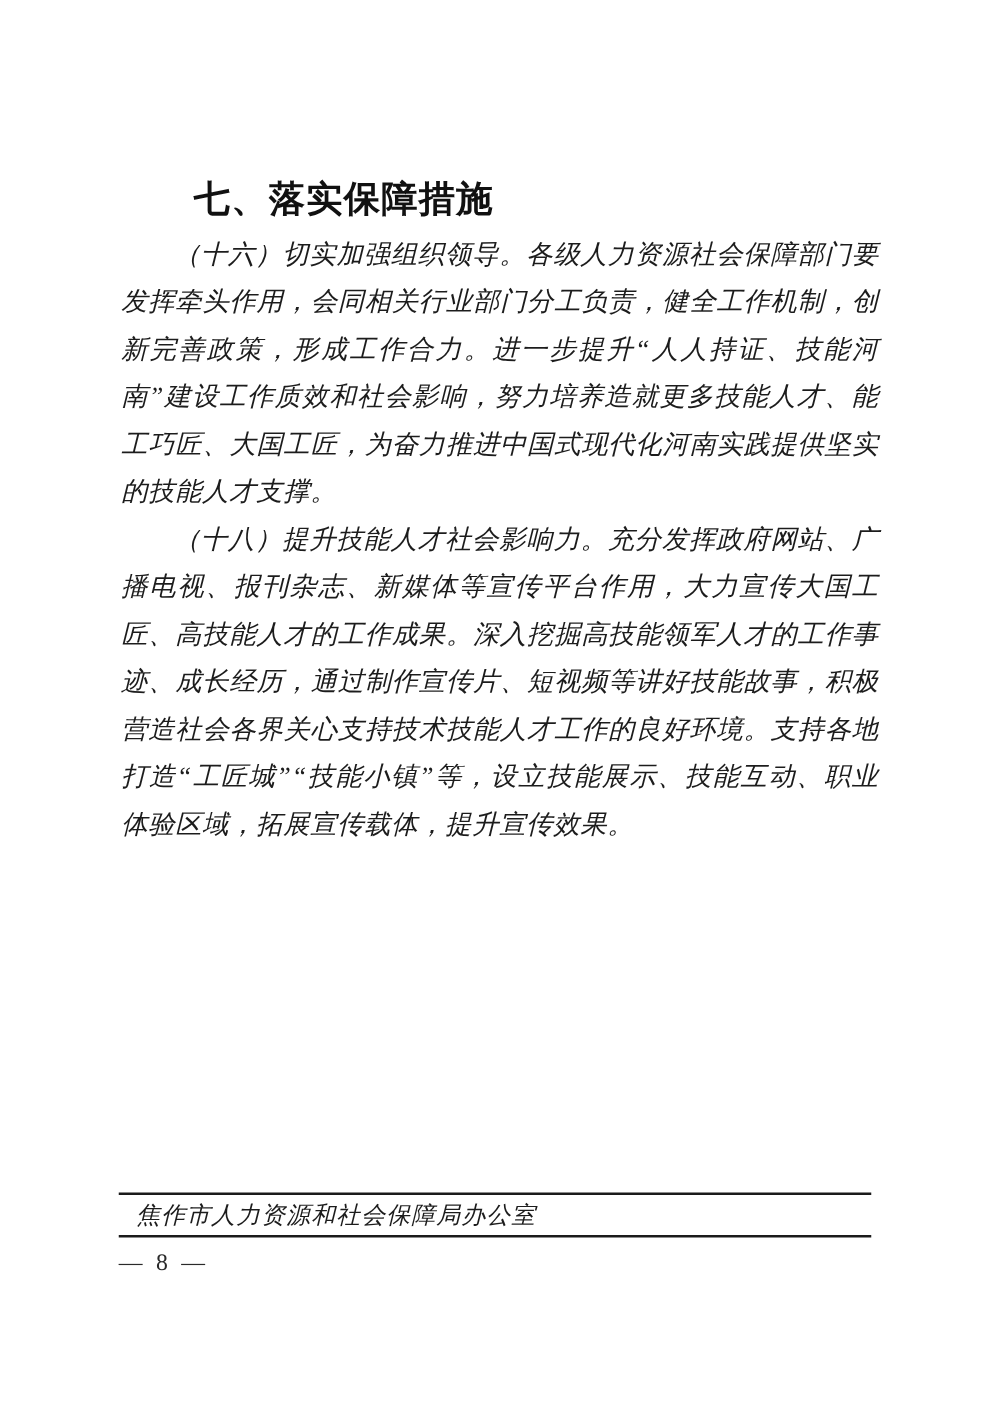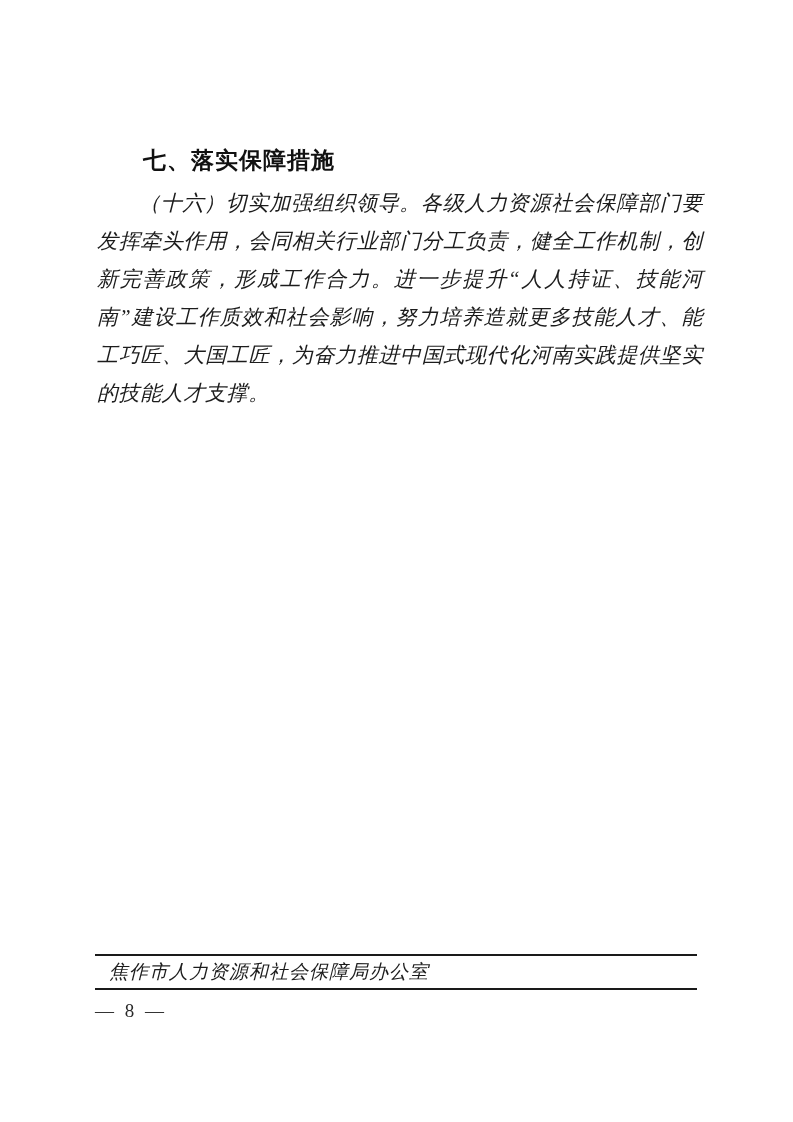--- a/index.html
+++ b/index.html
@@ -18,21 +18,21 @@
     position: absolute;
     left: 97px;
     top: 141px;
     width: 606px;
     color: #1c1c1c;
   }
   .heading {
     margin: 0 0 5px 0;
     font-family: "Liberation Sans", "DejaVu Sans", sans-serif;
     font-weight: bold;
-    font-size: 23px;
+    font-size: 29px;
     line-height: 38px;
     text-indent: 2em;
     color: #111111;
     letter-spacing: 1px;
   }
   .para {
     margin: 0;
     font-family: "Liberation Serif", "DejaVu Serif", serif;
     font-size: 21px;
     line-height: 38px;
@@ -72,20 +72,21 @@
     letter-spacing: 3px;
   }
 </style>
 </head>
 <body>
 
 <div class="page">
   <div class="content">
     <h1 class="heading">七、落实保障措施</h1>
     <p class="para">（十六）切实加强组织领导。各级人力资源社会保障部门要发挥牵头作用，会同相关行业部门分工负责，健全工作机制，创新完善政策，形成工作合力。进一步提升“人人持证、技能河南”建设工作质效和社会影响，努力培养造就更多技能人才、能工巧匠、大国工匠，为奋力推进中国式现代化河南实践提供坚实的技能人才支撑。</p>
+    <p class="para">（十八）提升技能人才社会影响力。充分发挥政府网站、广播电视、报刊杂志、新媒体等宣传平台作用，大力宣传大国工匠、高技能人才的工作成果。深入挖掘高技能领军人才的工作事迹、成长经历，通过制作宣传片、短视频等讲好技能故事，积极营造社会各界关心支持技术技能人才工作的良好环境。支持各地打造“工匠城”“技能小镇”等，设立技能展示、技能互动、职业体验区域，拓展宣传载体，提升宣传效果。</p>
   </div>
 
   <div class="footer">
     <span>焦作市人力资源和社会保障局办公室</span>
   </div>
 
   <div class="page-number">— 8 —</div>
 </div>
 
 </body></html>

